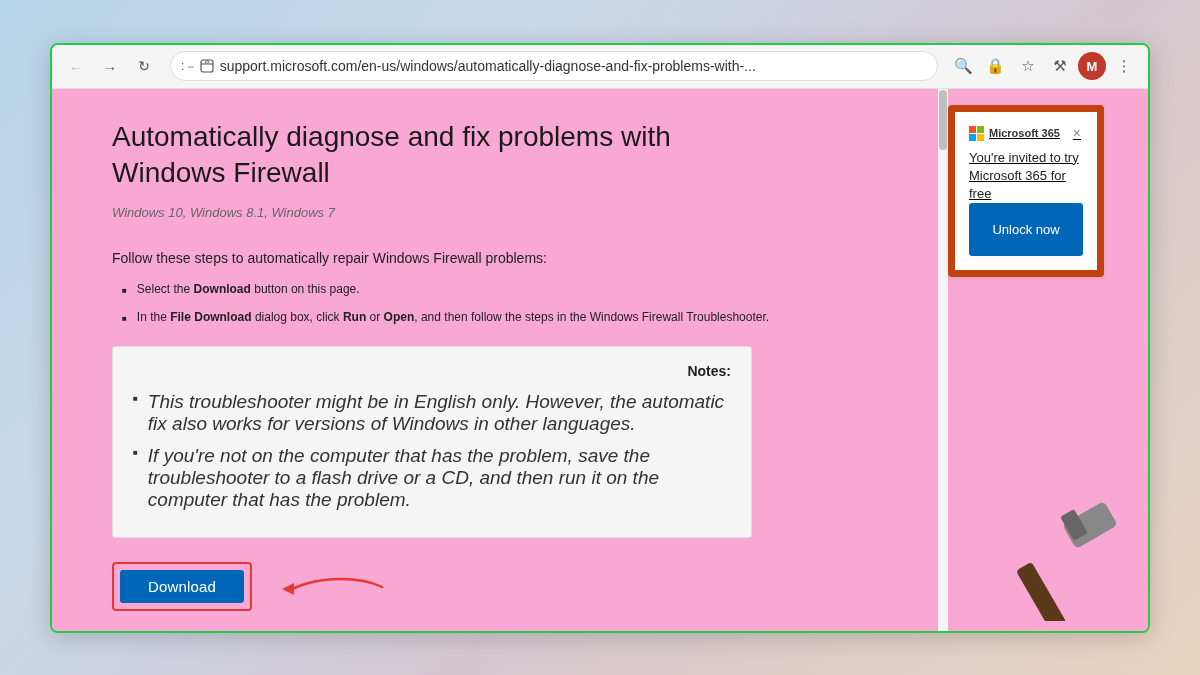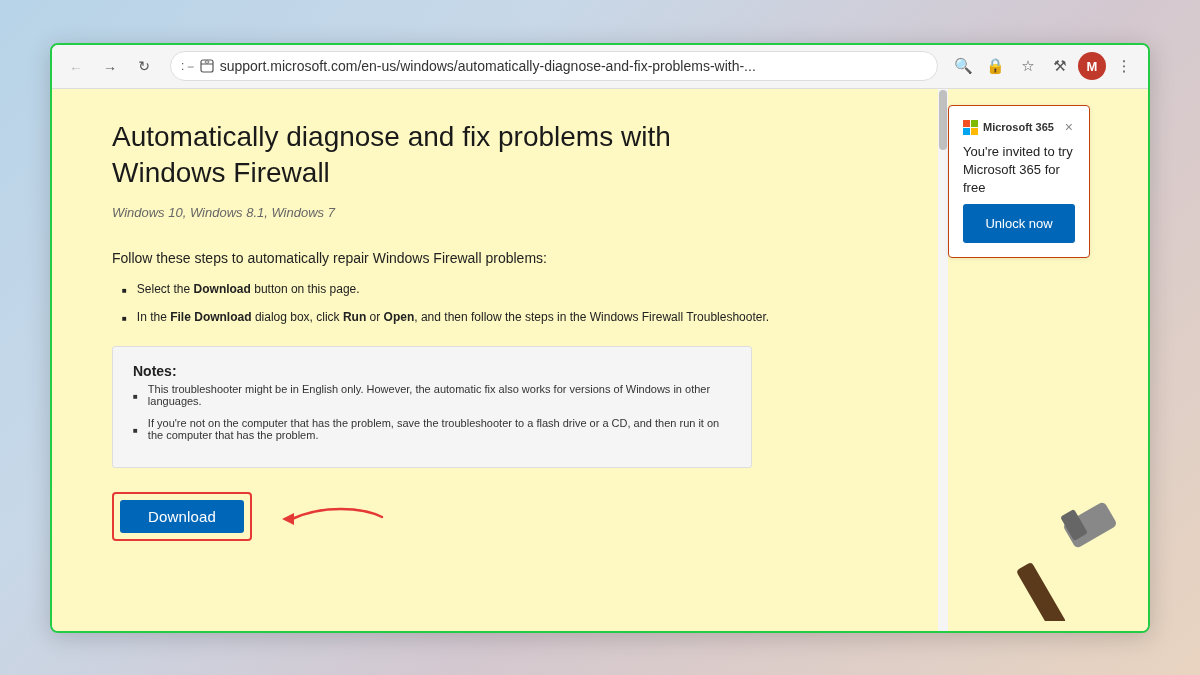--- a/index.html
+++ b/index.html
@@ -99,21 +99,21 @@
       font-size: 13px;
       font-weight: bold;
       border: none;
       cursor: pointer;
       display: flex;
       align-items: center;
       justify-content: center;
     }
     .browser-content {
       flex: 1;
-      background: #fef9c3;
+      background: #f9a8d4;
       display: flex;
       flex-direction: row;
       overflow: hidden;
     }
     .page-main {
       flex: 1;
       padding: 30px 40px 20px 60px;
       overflow-y: auto;
       position: relative;
     }
@@ -161,33 +161,35 @@
       border: 1px solid #ddd;
       border-radius: 3px;
       padding: 16px 20px;
       margin-bottom: 24px;
       max-width: 640px;
     }
     .notes-title {
       font-size: 14px;
       font-weight: 600;
       color: #222;
-      margin-bottom: 4px;
+      margin-bottom: 12px;
+      text-align: right;
     }
     .notes-list {
       list-style: none;
       padding-left: 0;
     }
     .notes-list li {
-      font-size: 11px;
+      font-size: 19px;
       color: #333;
       margin-bottom: 10px;
       display: flex;
-      align-items: center;
+      align-items: flex-start;
       gap: 10px;
+      font-style: italic;
     }
     .notes-list li::before {
       content: '■';
       font-size: 8px;
       margin-top: 3px;
       flex-shrink: 0;
       color: #333;
     }
     .download-section {
       display: flex;
@@ -237,26 +239,27 @@
       width: 200px;
       flex-shrink: 0;
       padding: 16px 16px 0 0;
       display: flex;
       flex-direction: column;
       align-items: flex-start;
       position: relative;
     }
     .ad-card {
       background: #fff;
-      border: 1px solid #c2410c;
+      border: 7px solid #c2410c;
       border-radius: 4px;
       padding: 14px;
-      width: 142px;
+      width: 156px;
       box-shadow: 0 1px 4px rgba(0,0,0,0.08);
       position: relative;
+      text-decoration: underline;
     }
     .ad-header {
       display: flex;
       align-items: center;
       justify-content: space-between;
       margin-bottom: 8px;
     }
     .ms365-logo {
       display: flex;
       align-items: center;
@@ -284,28 +287,28 @@
       cursor: pointer;
       color: #888;
       font-size: 14px;
       line-height: 1;
       padding: 0 2px;
     }
     .ad-text {
       font-size: 13px;
       color: #222;
       line-height: 1.4;
-      margin-bottom: 7px;
+      margin-bottom: 0;
     }
     .unlock-btn {
       background: #0067b8;
       color: #fff;
       border: none;
       border-radius: 3px;
-      padding: 12px 16px;
+      padding: 19px 16px;
       font-size: 13px;
       cursor: pointer;
       width: 100%;
     }
     
     .hammer-img {
       position: absolute;
       bottom: 10px;
       right: 10px;
       width: 130px;

